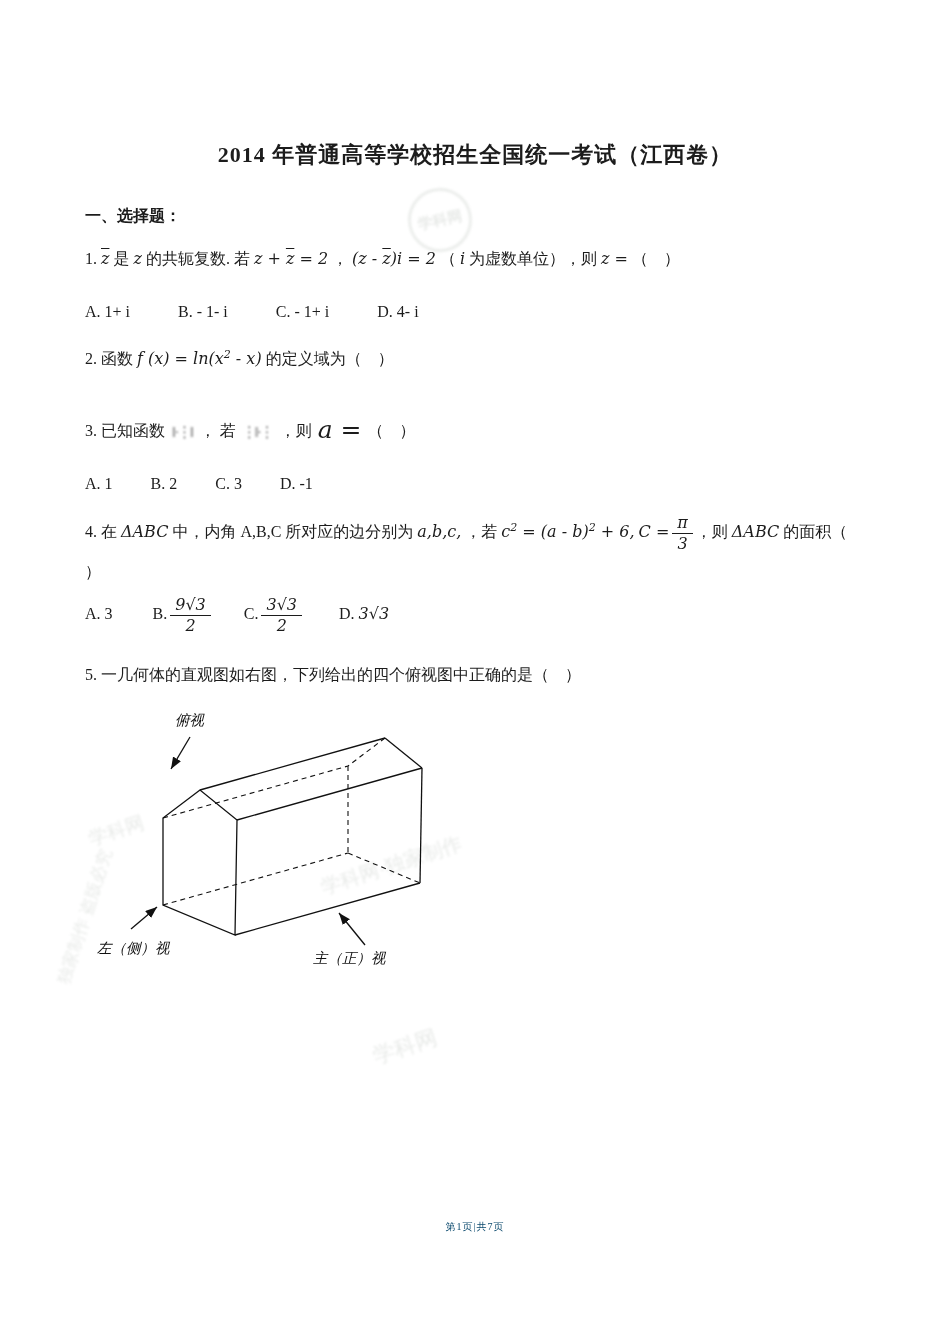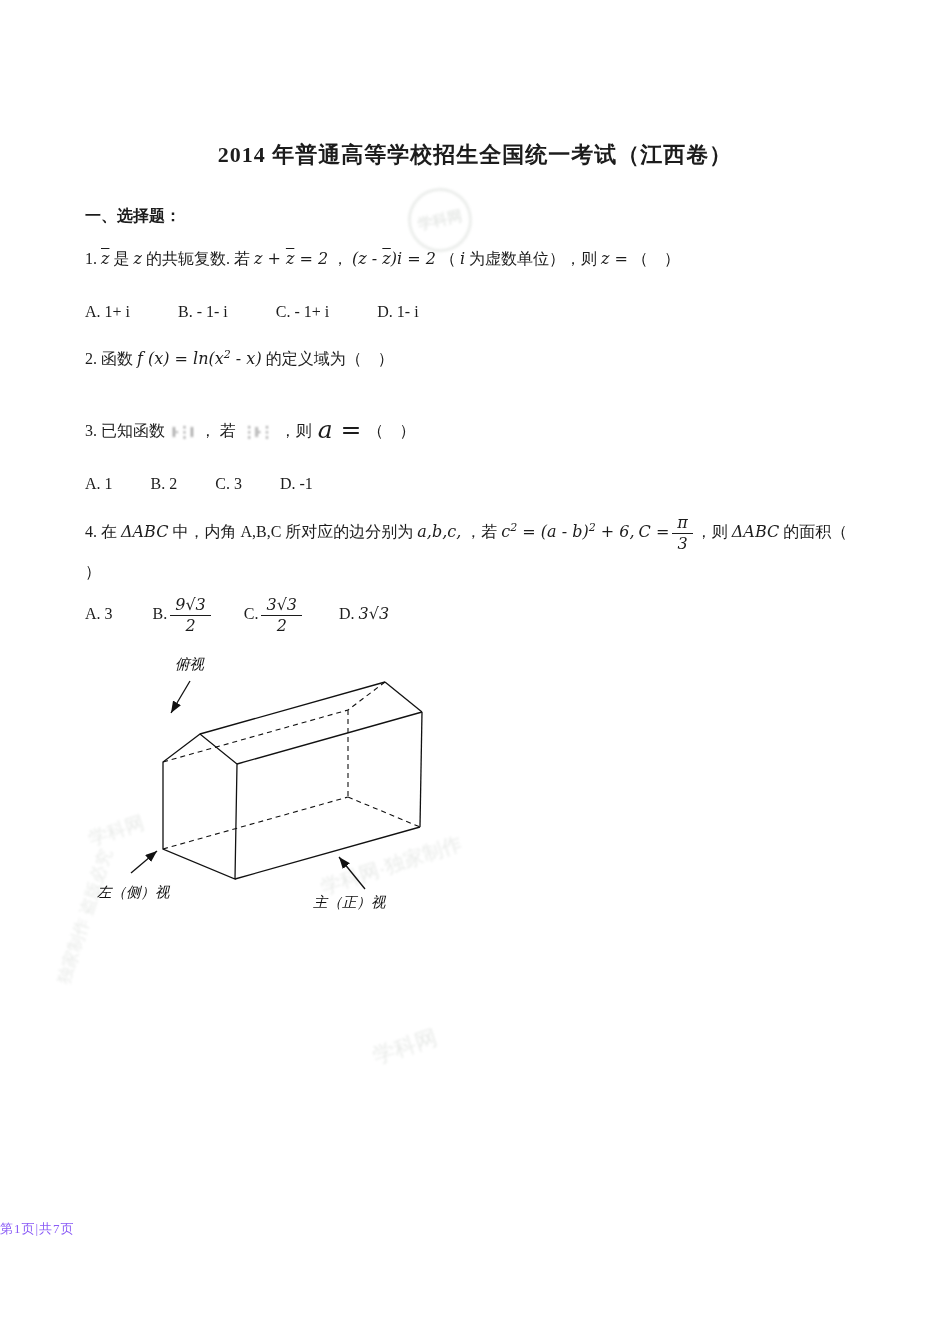--- a/index.html
+++ b/index.html
@@ -62,21 +62,22 @@
   }
   .bigA { font-family:"DejaVu Serif",serif; font-style:italic; font-size:25px; vertical-align:-2px; margin:0 2px; }
   .dot { color:#7ab648; font-weight:bold; margin-right:18px; }
 
   .figure-wrap { position:relative; margin:14px 0 0 10px; width:420px; height:266px;font-style:italic; }
   .figure-wrap svg { display:block; }
   .fig-label { font-size:14.5px; fill:#111; font-family:"Liberation Serif","DejaVu Serif",serif; }
 
   .footer {
     position:absolute; top:1220px; left:0; right:0;
-    font-size:13px; color:#8b5cf6;
+    text-align:center;
+    font-size:10px; color:#0c4a6e;
     letter-spacing:1px;
   }
 
   .wm {
     position:absolute;
     color:#9aa39a;
     opacity:0.22;
     filter:blur(0.8px);
     white-space:nowrap;
     pointer-events:none;
@@ -125,21 +126,21 @@
       <span>（</span>
       <span class="mi">i</span>
       <span>为虚数单位），则</span>
       <span class="mi">z =</span>
       <span>（　）</span>
     </div>
     <div class="stem opts" style="margin-top:24px">
       <span class="opt">A. 1+ i</span>
       <span class="opt">B. - 1- i</span>
       <span class="opt">C. - 1+ i</span>
-      <span class="opt">D. 1- i</span>
+      <span class="opt">D. 4- i</span>
     </div>
 
     <div class="stem" style="margin-top:18px">
       <span>2.</span>
       <span>函数</span>
       <span class="mi"><span>f (x) = ln(x</span><sup>2</sup><span> - x)</span></span>
       <span>的定义域为（　）</span>
     </div>
 
     <div class="stem" style="margin-top:30px">
@@ -175,20 +176,24 @@
     <div class="stem" style="margin-top:4px">
       <span>）</span>
     </div>
     <div class="stem opts" style="margin-top:8px">
       <span class="opt" style="margin-right:36px">A. 3</span>
       <span class="opt" style="margin-right:26px"><span>B.</span><span class="frac"><span class="num">9√3</span><span class="den">2</span></span></span>
       <span class="opt" style="margin-right:30px"><span>C.</span><span class="frac"><span class="num">3√3</span><span class="den">2</span></span></span>
       <span class="opt"><span>D.</span> <span class="mi">3√3</span></span>
     </div>
 
+    <div class="stem" style="margin-top:24px">
+      <span>5.</span>
+      <span>一几何体的直观图如右图，下列给出的四个俯视图中正确的是（　）</span>
+    </div>
 
     <div class="figure-wrap">
       <svg width="420" height="266" viewBox="0 0 420 266">
         <defs>
           <marker id="arr" markerWidth="10" markerHeight="8" refX="9" refY="3.5" orient="auto">
             <path d="M0,0 L9,3.5 L0,7 Z" fill="#111"></path>
           </marker>
         </defs>
         <g stroke="#111" stroke-width="1.3" fill="none">
 

